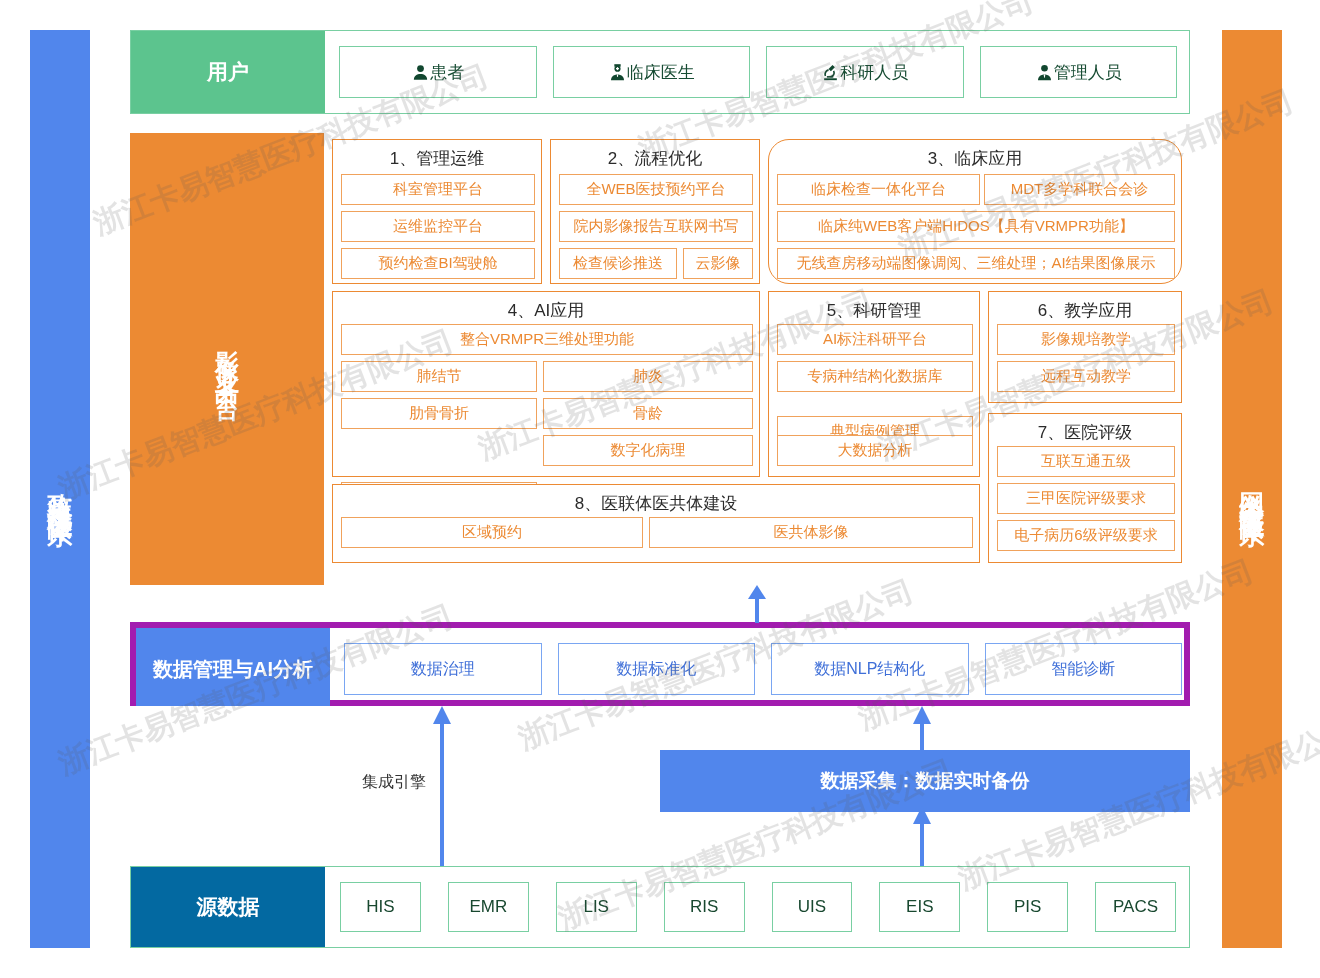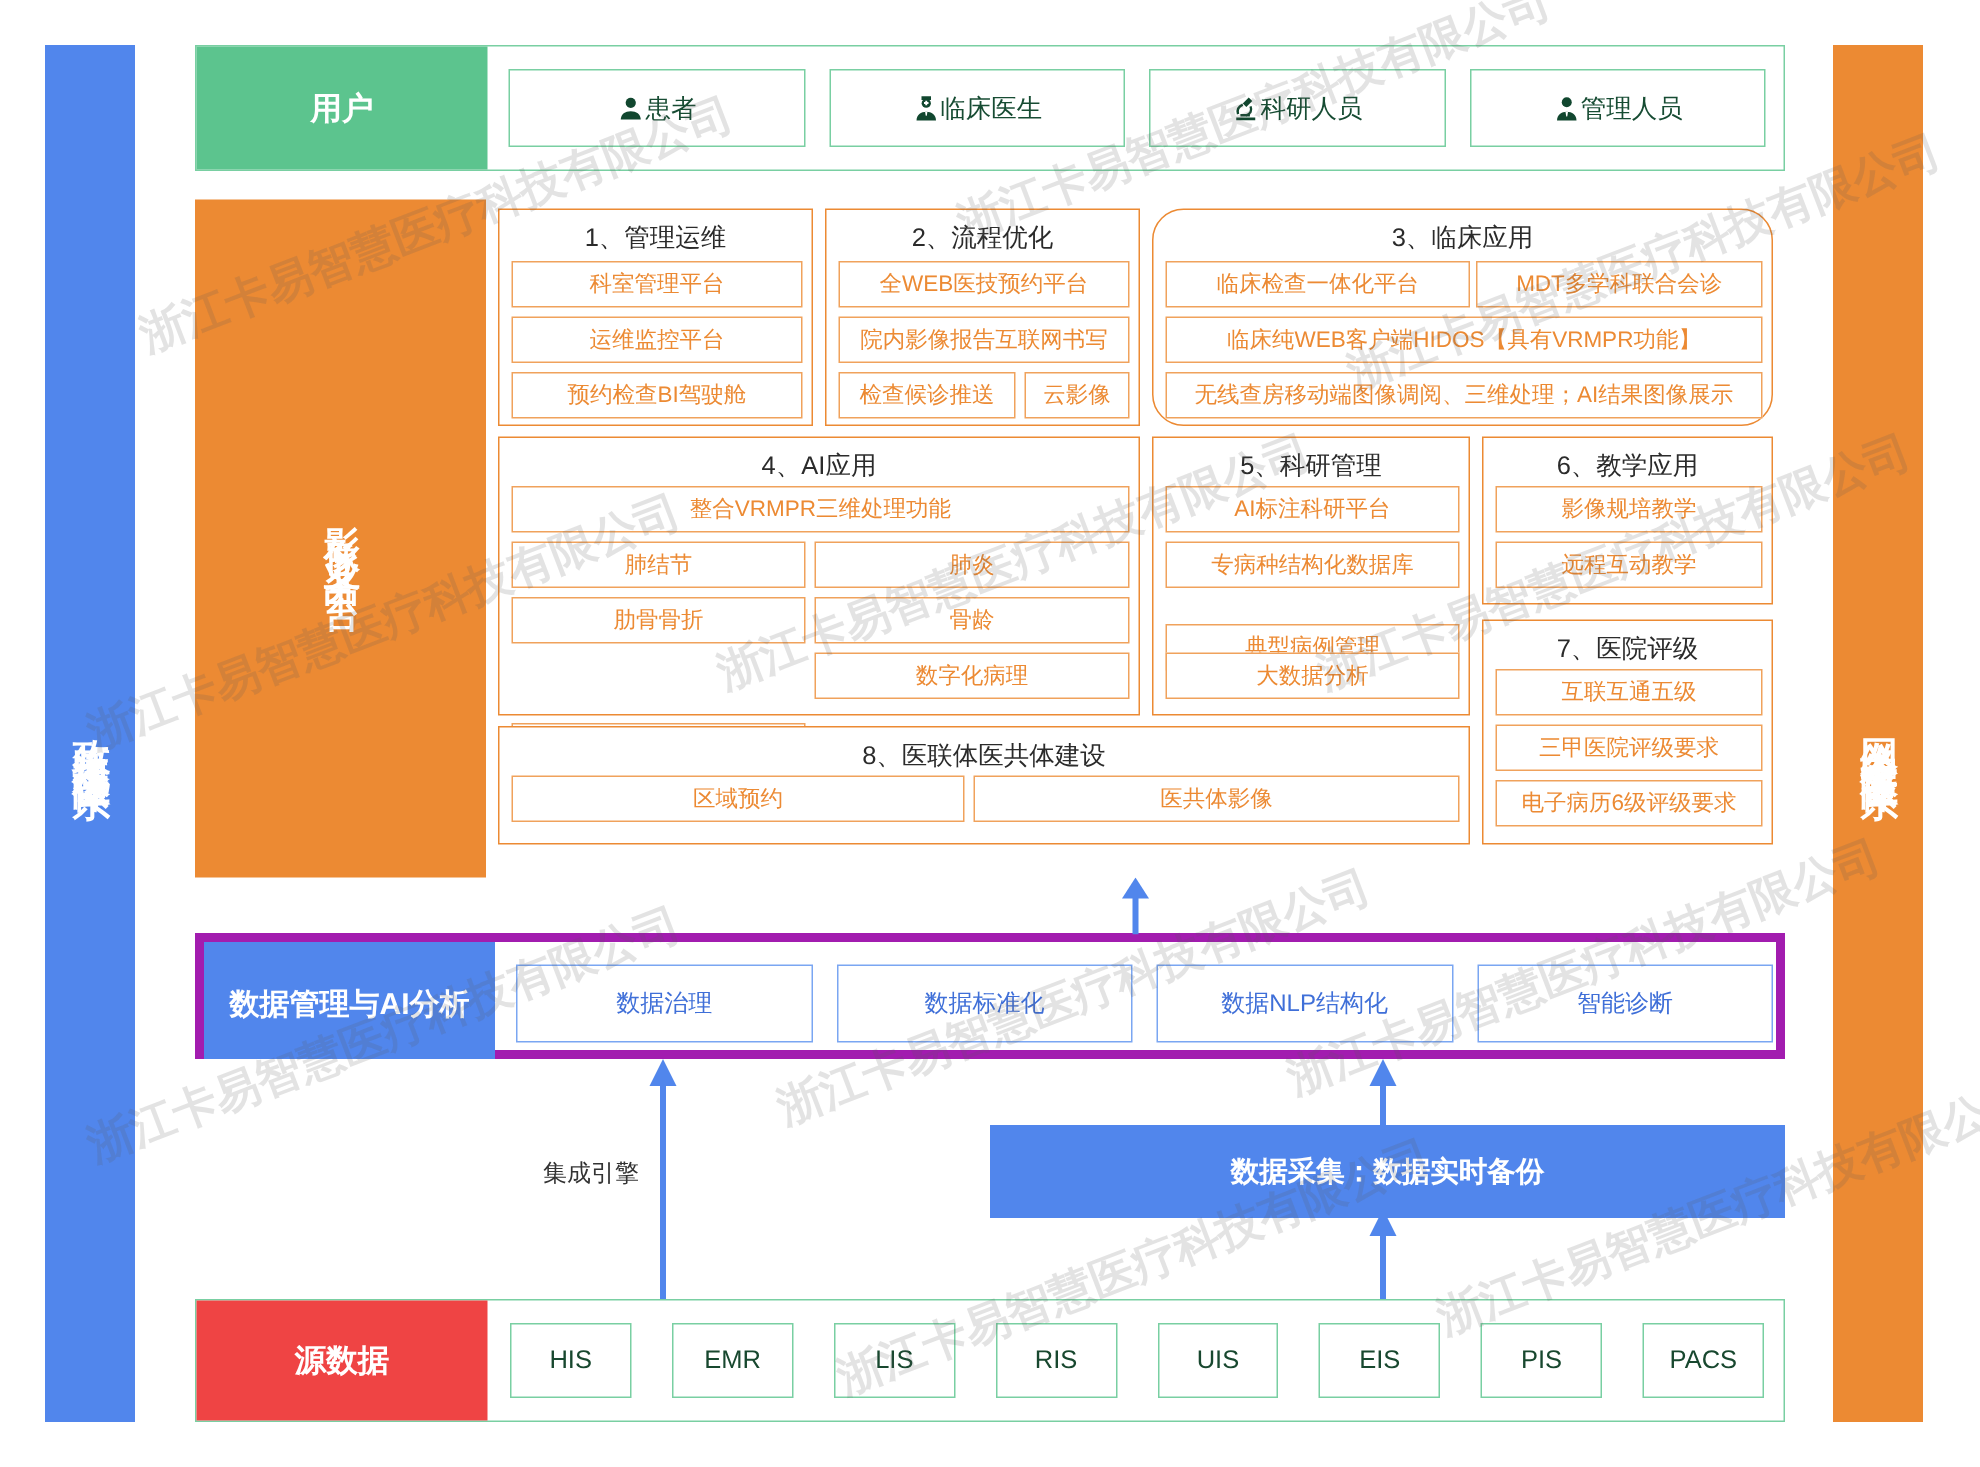--- a/index.html
+++ b/index.html
@@ -99,21 +99,21 @@
     display:flex;align-items:center;justify-content:center;box-sizing:border-box;
   }
   #engine-label{
     position:absolute;left:174px;top:66px;width:180px;
     text-align:center;color:#333;font-size:16px;
   }
 
   
   #src-row{left:130px;top:866px;width:1060px;height:82px;
            border:1px solid #79cfa2;box-sizing:border-box;background:#fff;}
-  #src-label{width:194px;height:80px;background:#ef4444;}
+  #src-label{width:194px;height:80px;background:#0369a1;}
   #src-items{left:194px;top:0;width:866px;height:80px;
              align-items:center;justify-content:space-around;padding:0 8px;gap:13px;}
   .src-chip{
     flex:1;margin:0 7px;height:50px;
     border:1.2px solid #79cfa2;box-sizing:border-box;background:#fff;
     display:flex;align-items:center;justify-content:center;
     color:#18482f;font-size:17px;
   }
 
   

